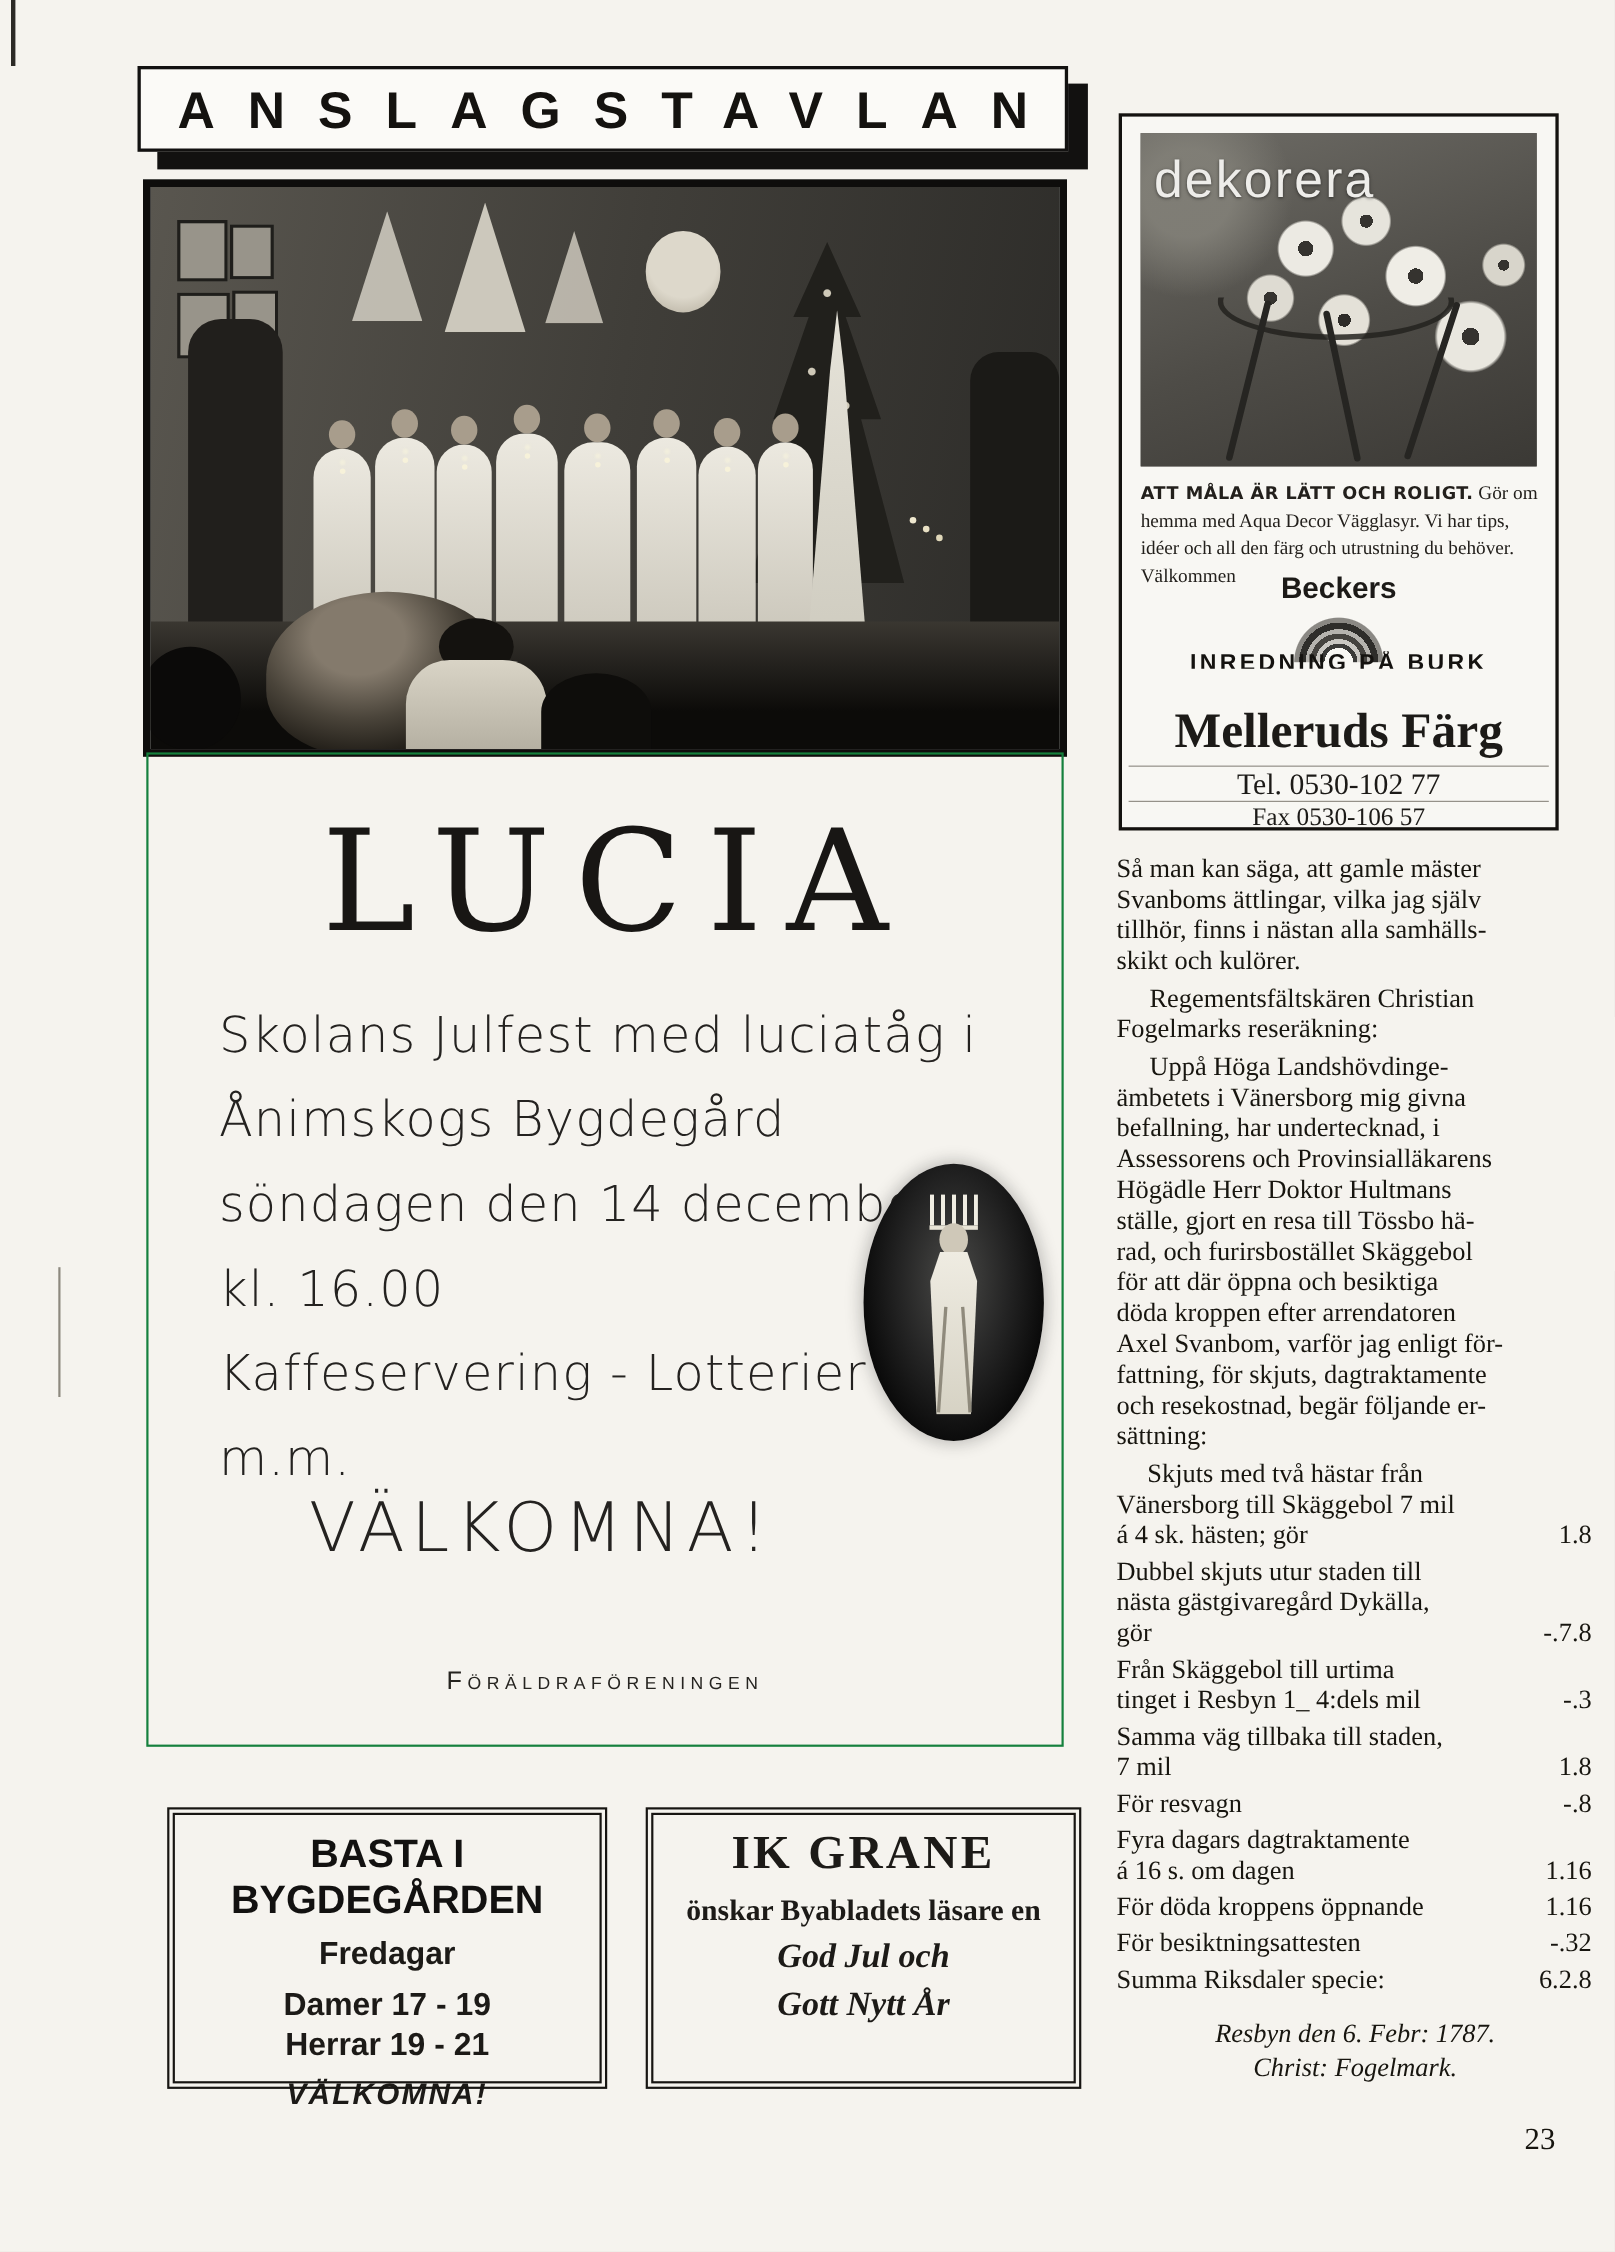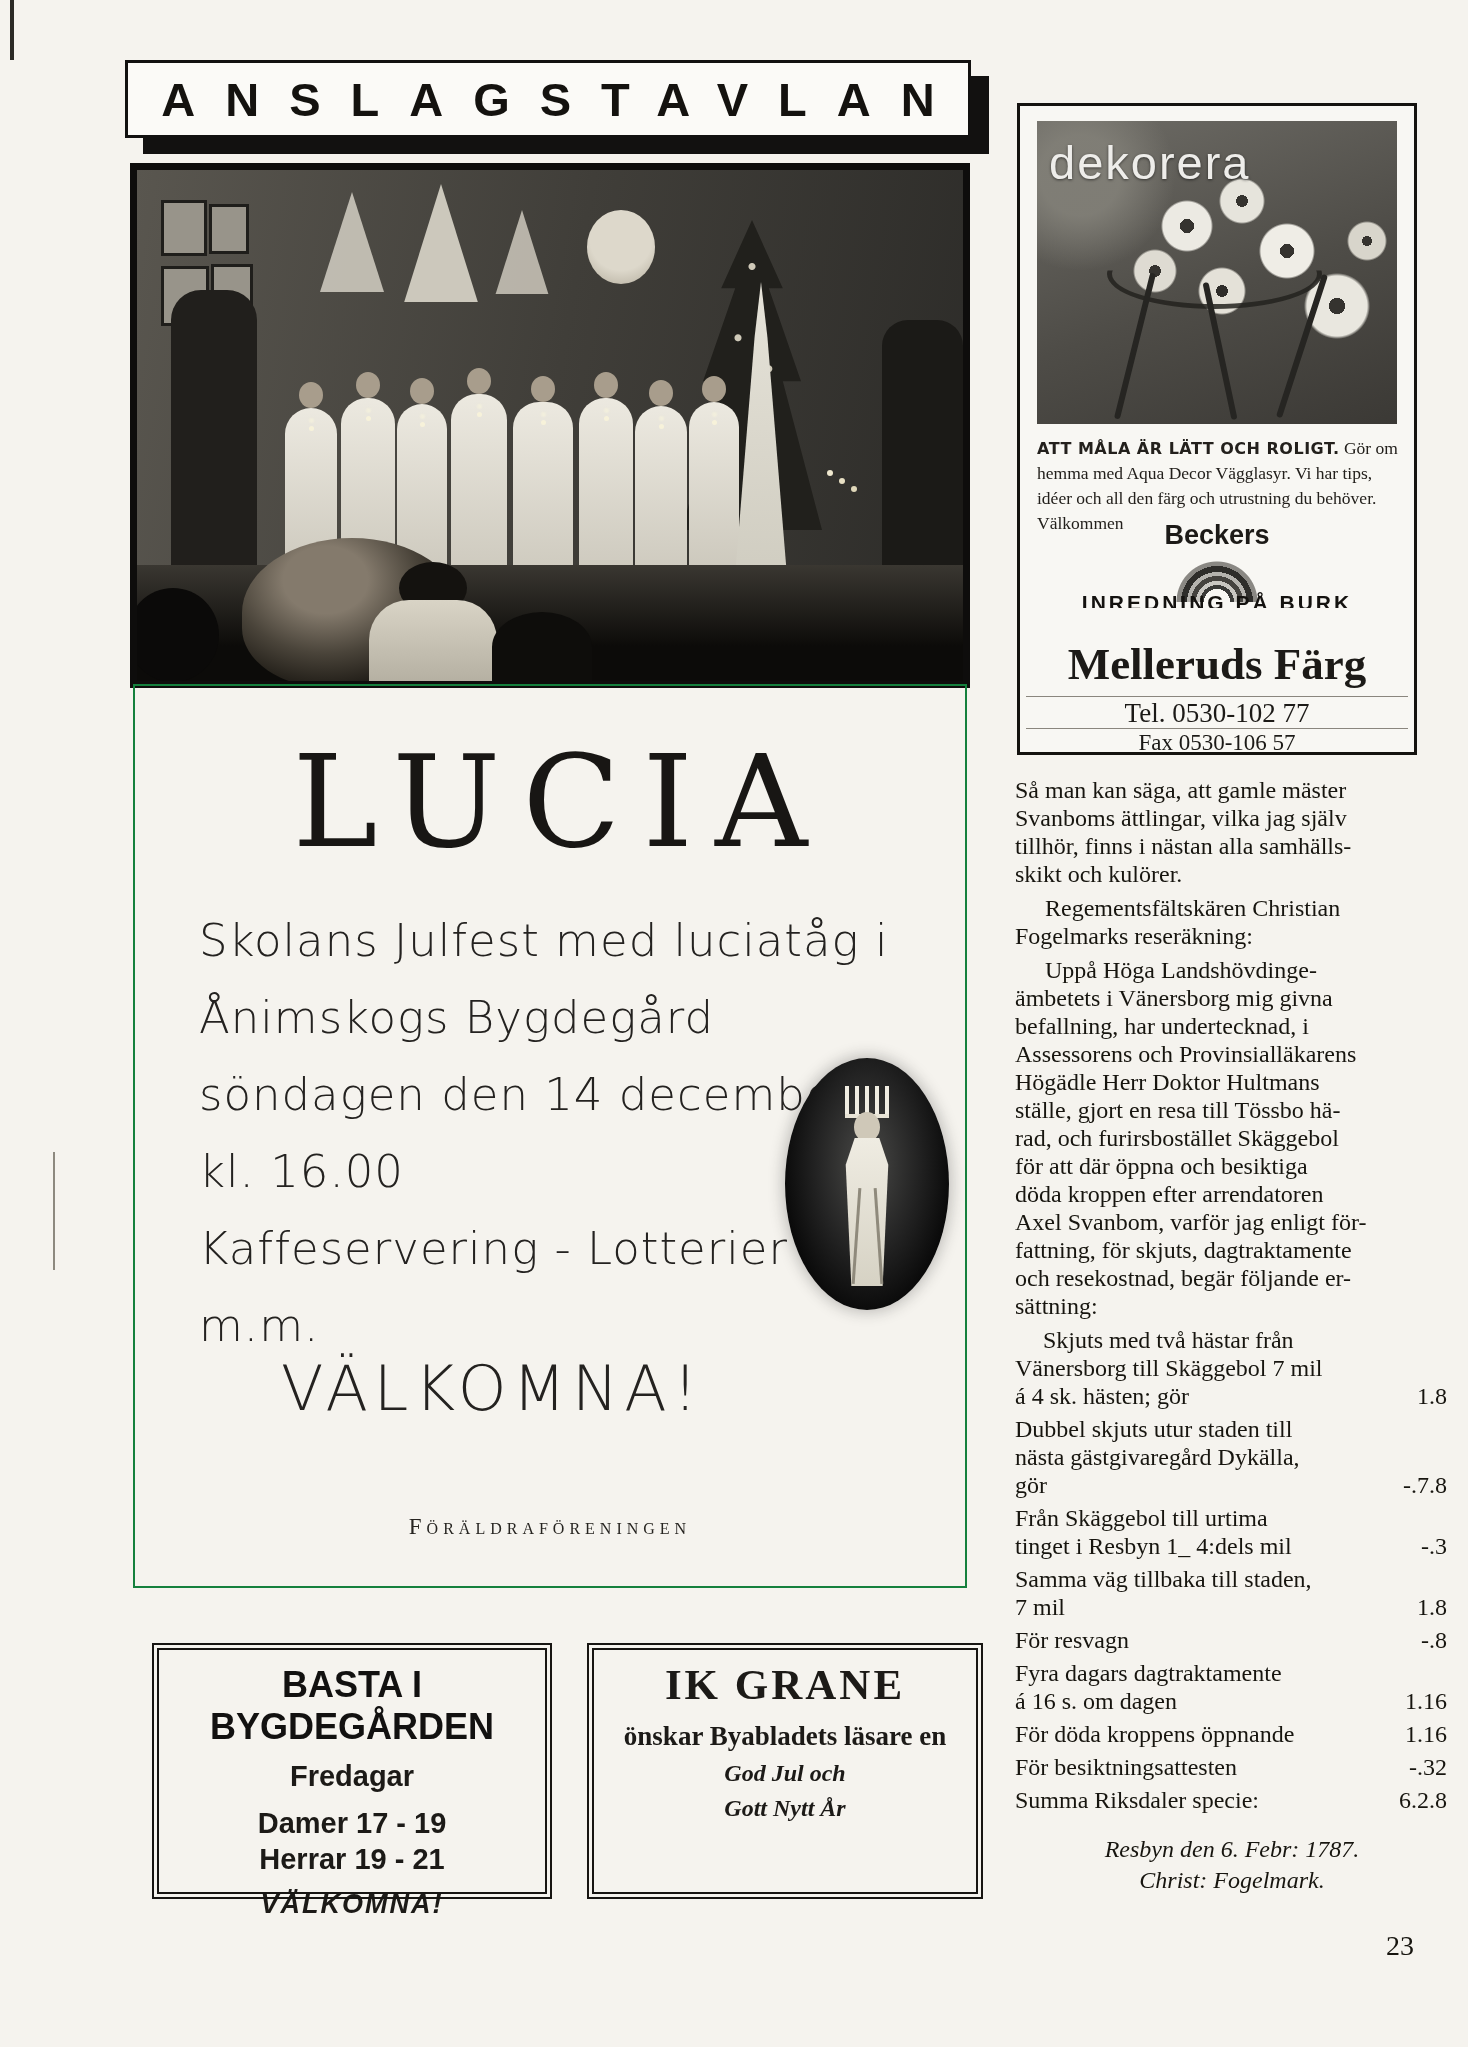--- a/index.html
+++ b/index.html
@@ -70,21 +70,21 @@
 
   
   .lucia-box{position:absolute;left:133px;top:684px;width:830px;height:900px;border:2px solid #15803d;}
   .lucia-title{position:absolute;top:52px;left:0;width:100%;text-align:center;
                font-family:"DejaVu Serif",serif;font-size:128px;line-height:1;letter-spacing:22px;
                padding-left:22px;box-sizing:border-box;color:#181614;}
   .deco{font-family:"DejaVu Sans",sans-serif;font-weight:200;color:#242220;letter-spacing:1px;}
   .lucia-lines{position:absolute;left:64px;top:216px;font-size:45px;line-height:77px;white-space:pre-line;}
   .welcome{position:absolute;left:146px;top:672px;font-size:62px;line-height:1;letter-spacing:6px;}
   .forening{position:absolute;top:828px;left:0;width:100%;text-align:center;
-            font-family:Liberation Serif, serif;font-variant:small-caps;font-size:23px;
+            font-family:Liberation Sans, sans-serif;font-variant:small-caps;font-size:23px;
             letter-spacing:5px;color:#262420;}
   .oval{position:absolute;left:650px;top:372px;width:164px;height:252px;border-radius:50%;
         background:radial-gradient(ellipse at 50% 42%,#4a4a48 0%,#222 45%,#050505 78%);
         box-shadow:0 0 14px 3px rgba(40,40,40,.25);}
   .oval .crown{position:absolute;left:50%;top:28px;width:44px;height:28px;margin-left:-22px;
                background:repeating-linear-gradient(90deg,#f0ede2 0 4px,rgba(0,0,0,0) 4px 10px);
                border-bottom:4px solid #e8e4d6;}
   .oval .head{position:absolute;left:50%;top:54px;width:26px;height:30px;margin-left:-13px;
               border-radius:50%;background:#cfc8b8;}
   .oval .gown{position:absolute;left:50%;top:80px;width:56px;height:148px;margin-left:-28px;
@@ -99,21 +99,21 @@
         text-align:center;box-sizing:border-box;}
   .basta{left:157px;top:1648px;width:390px;height:246px;font-family:"Liberation Sans",sans-serif;}
   .basta-title{margin-top:14px;font-size:36px;font-weight:800;color:#121110;}
   .basta-day{margin-top:12px;font-size:29px;font-weight:700;}
   .basta-hour{font-size:29px;font-weight:700;line-height:36px;}
   .basta-hour.first{margin-top:12px;}
   .basta-welcome{margin-top:12px;font-size:27px;font-weight:700;font-style:italic;letter-spacing:2px;}
   .grane{left:592px;top:1648px;width:386px;height:246px;font-family:"Liberation Serif",serif;}
   .grane-title{margin-top:10px;font-size:43px;font-weight:700;letter-spacing:3px;}
   .grane-line{margin-top:12px;font-size:27px;font-weight:700;}
-  .grane-greet{margin-top:8px;font-size:24px;font-weight:700;font-style:italic;}
+  .grane-greet{margin-top:8px;font-size:31px;font-weight:700;font-style:italic;}
 
   
   .dek{position:absolute;left:1017px;top:58px;width:400px;height:652px;border:3px solid #14120f;
        background:#f8f7f3;box-sizing:border-box;margin-top:45px;}
   .dek-photo{position:absolute;left:17px;top:15px;width:360px;height:303px;overflow:hidden;
      background-color:#55534e;
      background-image:
        radial-gradient(circle at 150px 105px,#35332f 0 7px,#eceae3 7px 24px,rgba(236,234,227,0) 26px),
        radial-gradient(circle at 205px 80px,#35332f 0 6px,#e6e4dc 6px 21px,rgba(0,0,0,0) 23px),
        radial-gradient(circle at 250px 130px,#35332f 0 7px,#efede6 7px 26px,rgba(0,0,0,0) 28px),

